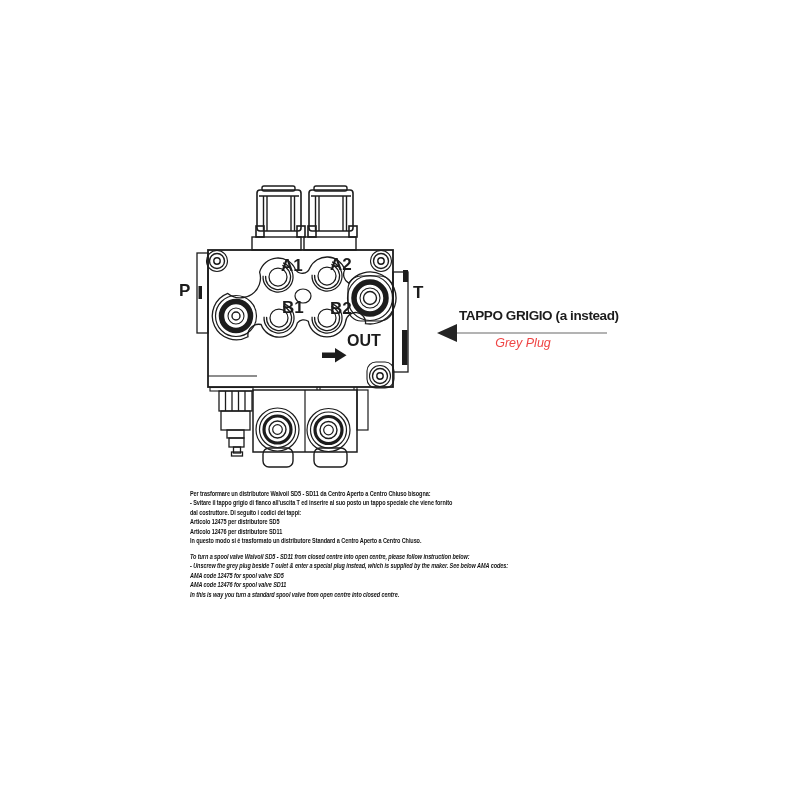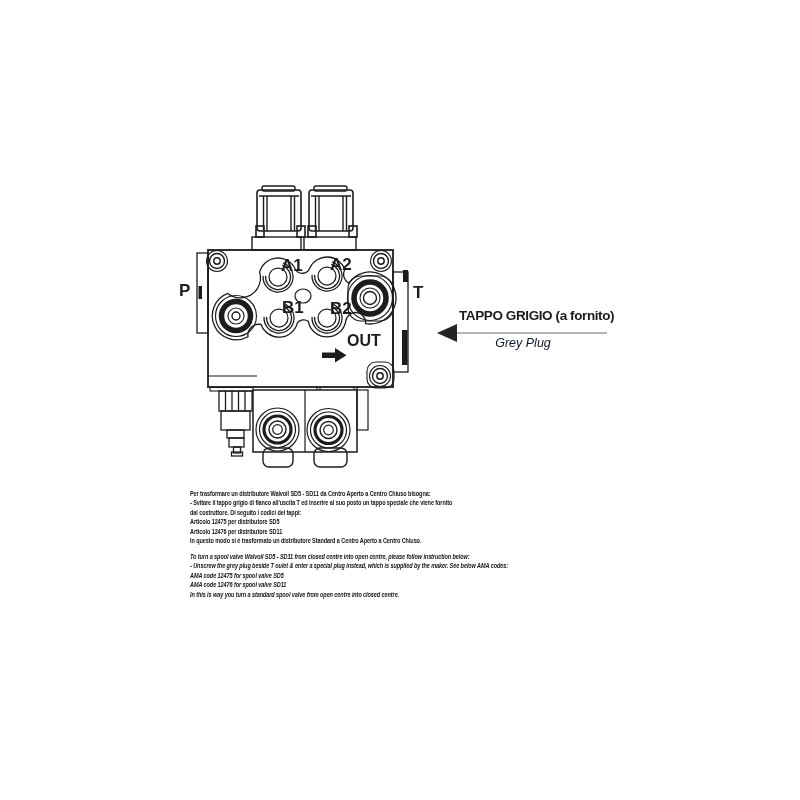--- a/index.html
+++ b/index.html
@@ -3,21 +3,21 @@
 <meta charset="utf-8">
 <style>
   html,body{margin:0;padding:0;background:#fff;}
   #page{position:relative;width:800px;height:800px;background:#ffffff;overflow:hidden;
         font-family:"Liberation Sans",sans-serif;color:#161616;}
   #diagram{position:absolute;left:0;top:0;}
   .ink{stroke:#1c1c1c;fill:none;}
   .callout-title{position:absolute;left:459px;top:308px;width:170px;
      font-size:13.5px;font-weight:bold;letter-spacing:-0.4px;color:#1c1c1c;white-space:nowrap;}
   .callout-sub{position:absolute;left:443px;top:336px;width:160px;text-align:center;
-     font-size:12.5px;font-style:italic;color:#0f172a;}
+     font-size:12.5px;font-style:italic;color:#ef4444;}
   .txtblock{position:absolute;left:190px;font-size:6.5px;font-weight:bold;
      line-height:9.4px;letter-spacing:-0.1px;color:#141414;white-space:nowrap;
      transform:scaleX(0.85);transform-origin:0 0;}
   #it-block{top:489px;}
   #en-block{top:552px;font-style:italic;}
   .svgtext{font-family:"Liberation Sans",sans-serif;font-weight:bold;fill:#1c1c1c;}
 </style>
 </head>
 <body>
 
@@ -178,21 +178,21 @@
     <text class="svgtext" font-size="17" x="282" y="313">B1</text>
     <text class="svgtext" font-size="17" x="330" y="314">B2</text>
     <text class="svgtext" font-size="16" x="347" y="346">OUT</text>
 
     <g>
       <line x1="455" y1="333" x2="607" y2="333" stroke="#9a9a9a" stroke-width="1.4"></line>
       <polygon points="437,333 457,324 457,342" fill="#242424"></polygon>
     </g>
   </svg>
 
-  <div class="callout-title">TAPPO GRIGIO (a fornito)</div>
+  <div class="callout-title">TAPPO GRIGIO (a instead)</div>
   <div class="callout-sub">Grey Plug</div>
 
   <div id="it-block" class="txtblock">
     <div>Per trasformare un distributore Walvoil SD5 - SD11 da Centro Aperto a Centro Chiuso bisogna:</div>
     <div>- Svitare il tappo grigio di fianco all'uscita T ed inserire al suo posto un tappo speciale che viene fornito</div>
     <div>dal costruttore. Di seguito i codici dei tappi:</div>
     <div>Articolo 12475 per distributore SD5</div>
     <div>Articolo 12476 per distributore SD11</div>
     <div>In questo modo si é trasformato un distributore Standard a Centro Aperto a Centro Chiuso.</div>
   </div>

